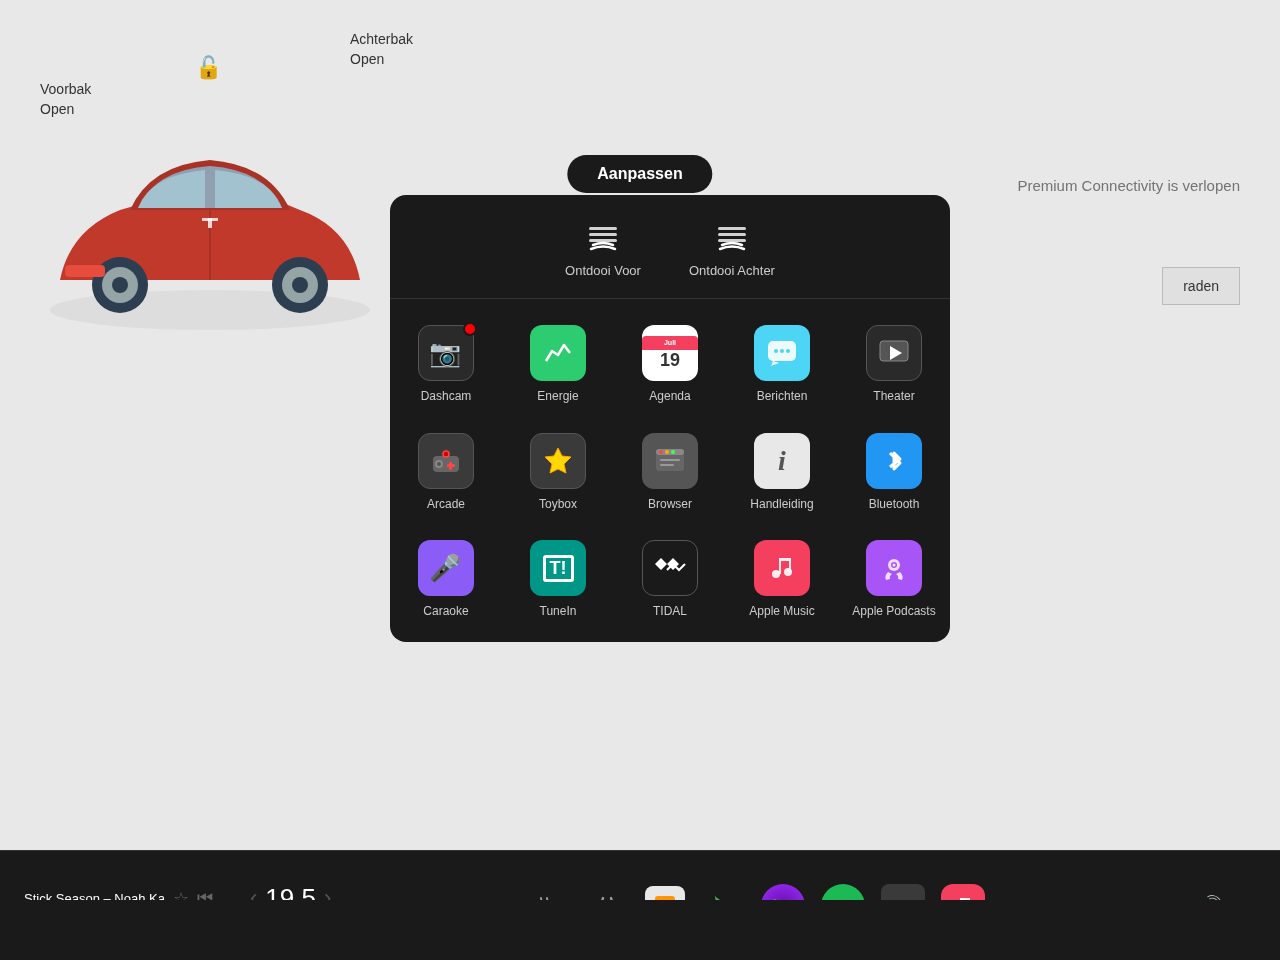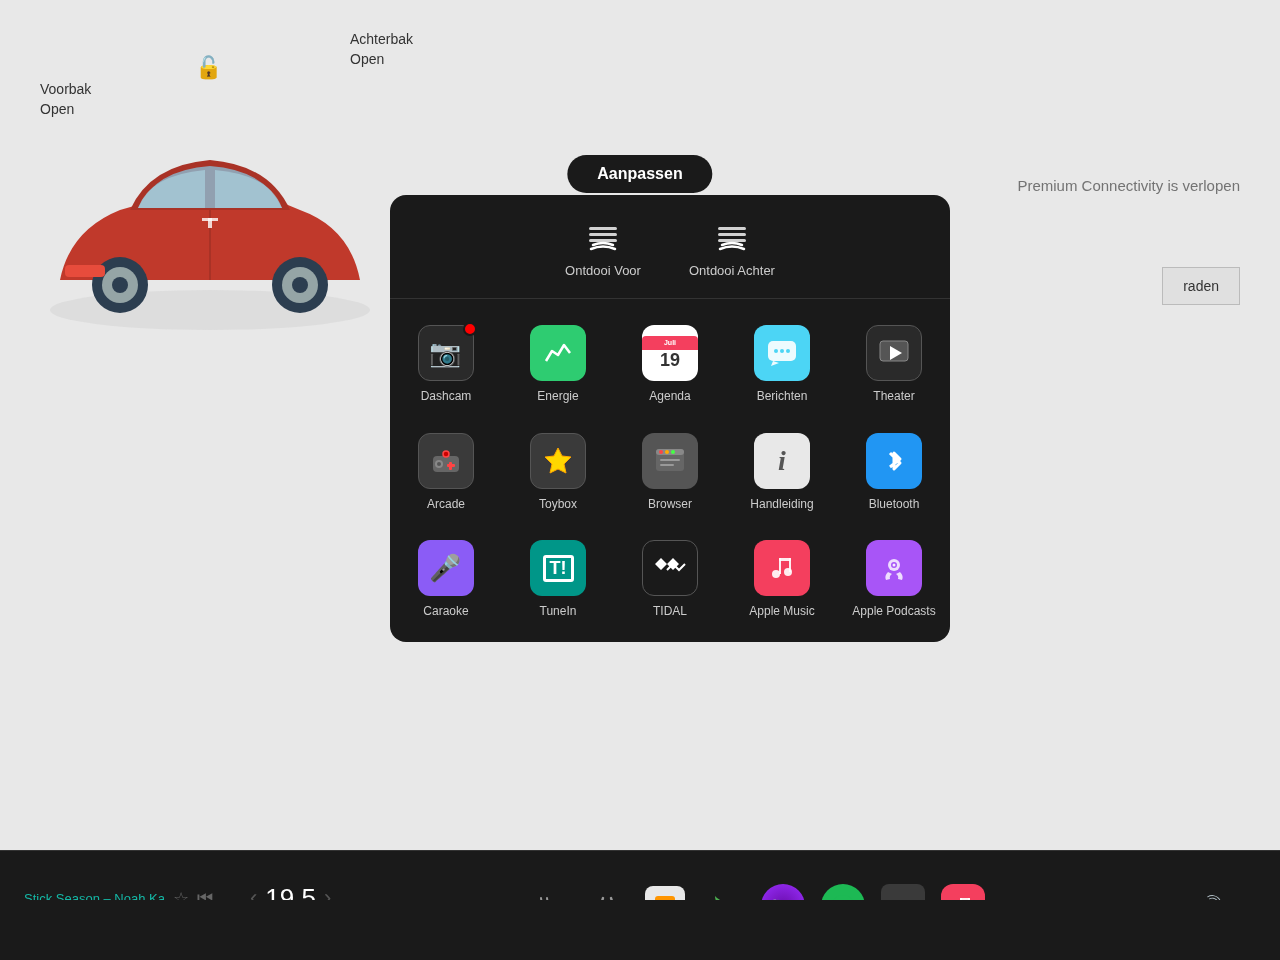--- a/index.html
+++ b/index.html
@@ -539,21 +539,21 @@
         <span class="app-label">Apple Podcasts</span>
       </div>
 
     </div>
   </div>
 
   <div class="taskbar">
 
     <div style="display:flex;flex-direction:column;min-width:220px;padding-left:4px;">
       <div style="display:flex;align-items:center;gap:8px;">
-        <span style="font-size:13px;color:#14b8a6;white-space:nowrap;overflow:hidden;max-width:160px;">Stick Season – Noah Ka</span>
+        <span style="font-size:13px;color:#ffffff;white-space:nowrap;overflow:hidden;max-width:160px;">Stick Season – Noah Ka</span>
         <span style="font-size:18px;color:#666;cursor:pointer;">☆</span>
         <span style="font-size:18px;color:#666;cursor:pointer;">⏮</span>
       </div>
       <div style="font-size:11px;color:#888;margin-top:2px;">DAB 538 NONSTOP</div>
     </div>
 
     <div style="display:flex;flex-direction:column;align-items:center;margin-left:10px;">
       <div style="display:flex;align-items:center;gap:8px;">
         <span style="font-size:22px;color:#555;cursor:pointer;">‹</span>
         <span style="font-size:26px;color:white;font-weight:400;">19.5</span>

